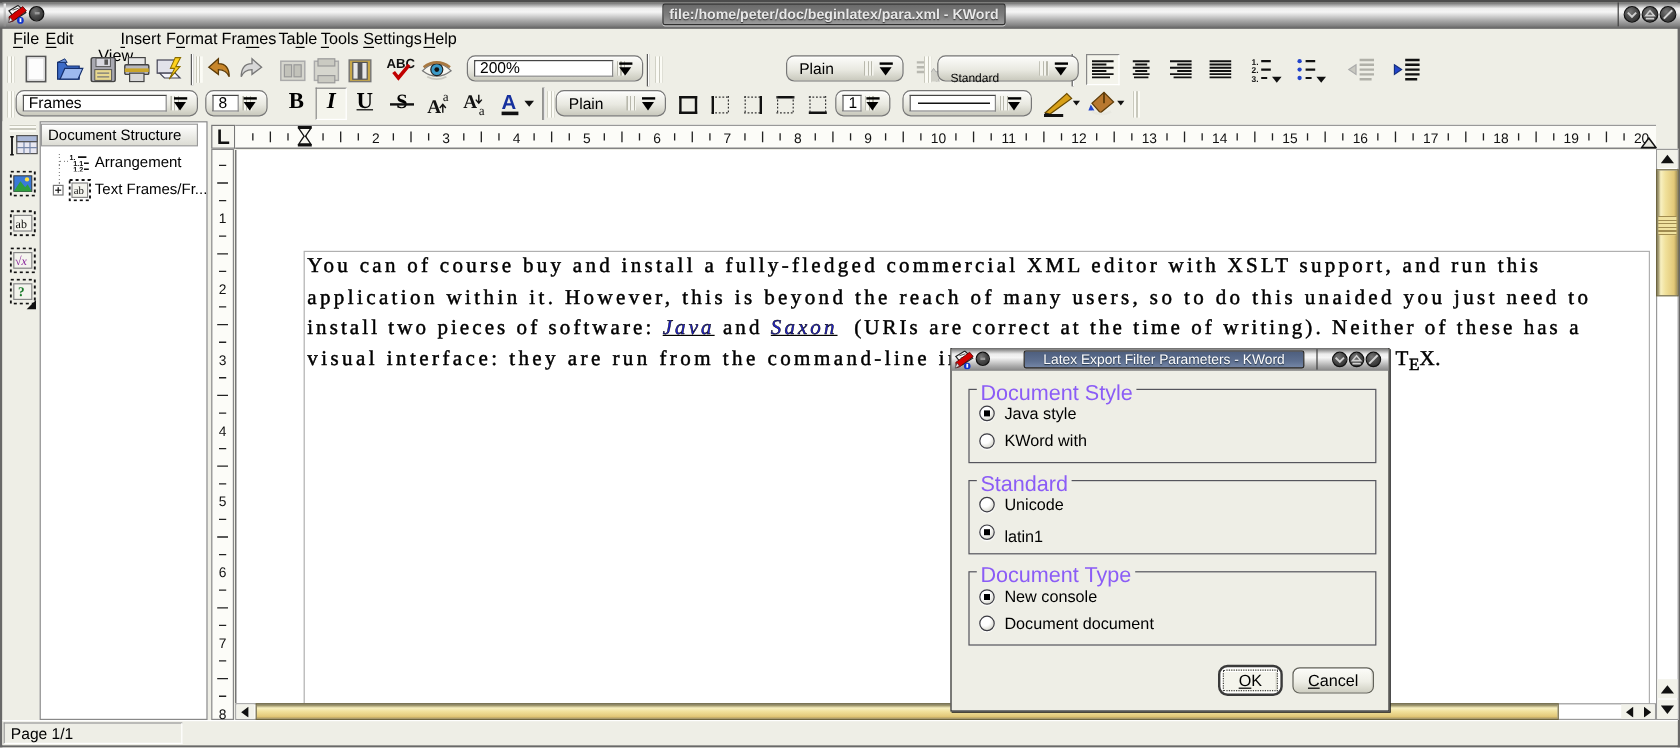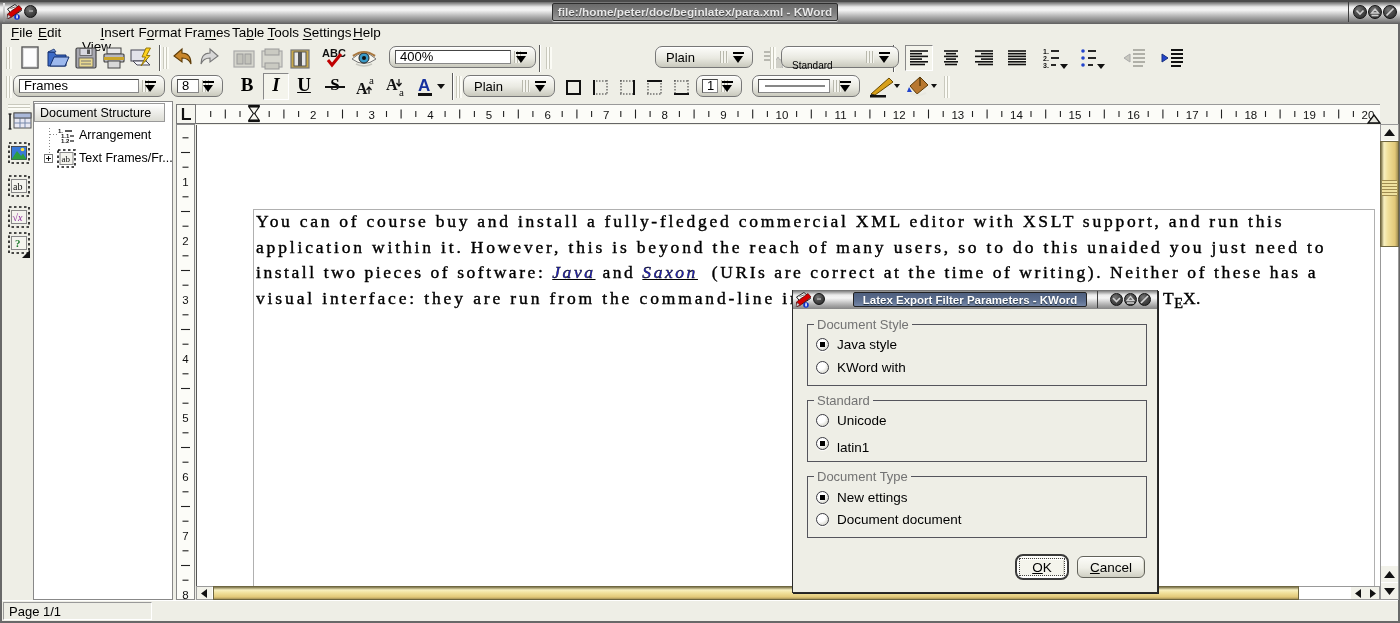--- a/index.html
+++ b/index.html
@@ -11,21 +11,21 @@
 .cgrip{position:absolute;width:8px;top:4px;bottom:4px;background:repeating-linear-gradient(90deg,#b8b8ac 0 1px,#f4f4ee 1px 3px)}
 .carr{position:absolute;width:13px;height:11px;top:50%;margin-top:-5px}
 .carr:before{content:"";position:absolute;left:1px;top:0;width:11px;height:2px;background:#000}
 .carr:after{content:"";position:absolute;left:1px;top:4px;border-left:5.5px solid transparent;border-right:5.5px solid transparent;border-top:7px solid #000}
 .mi{display:inline-block;margin:0 11px;font-size:13.5px}
 .mi u{text-decoration-thickness:1px;text-underline-offset:2px}
 .sep{width:2px;background:#5a5a5a;border-right:1px solid #fff}
 .hdl{width:6px;background:repeating-linear-gradient(90deg,#c9c9bd 0 1px,#fbfbf5 1px 3px)}
 .ticon{width:26px;height:26px;display:flex;align-items:center;justify-content:center}
 .gb{border:1px solid #54545c}
-.gbl{position:absolute;top:-8px;left:6px;background:#eeeee6;padding:0 3px;font-size:13px;color:#737373}
+.gbl{position:absolute;top:-8px;left:6px;background:#eeeee6;padding:0 3px;font-size:18px;color:#8b5cf6}
 .radio{width:13px;height:13px;border-radius:50%;background:radial-gradient(circle at 35% 30%,#fff 40%,#dcdcd4 75%,#b0b0a8 100%);border:1.5px solid #3c3c44;box-shadow:0 1px 1px #fff}
 .radio.sel:after{content:"";position:absolute;left:3px;top:3px;width:4.5px;height:4.5px;background:#000}
 .rlab{font-size:13.5px;color:#000;white-space:nowrap}
 .btn{border-radius:6px;background:linear-gradient(180deg,#fcfcf8 0%,#eeeee6 55%,#cfcfc2 100%);border:1px solid #62625a;box-shadow:inset 0 1px 0 #fff,inset -1px 0 0 #d8d8cc;font-size:13.5px;display:flex;align-items:center;justify-content:center}
 .serif{font-family:"Liberation Serif",serif}
 svg{display:block}
 </style></head><body>
 
 <div class="a" style="left:0;top:0;width:1400px;height:623px;border:2px solid #686868;border-top:none;background:#eeeee6"></div>
 <div class="a tb-grad" style="left:0;top:0;width:1400px;height:24px;border-top:2px solid #4c4c4c"></div>
@@ -151,21 +151,21 @@
 <div class="a ticon" style="left:349px;top:45px;width:30px;height:26px">
     <svg width="28" height="24" viewBox="0 0 28 24">
       <path d="M2 13 Q14 1 26 13 Q14 22 2 13 Z" fill="#f6f6f0" stroke="#777" stroke-width="1"></path>
       <circle cx="14" cy="12" r="5" fill="#3a9ac8" stroke="#222" stroke-width="1"></circle>
       <circle cx="14" cy="12" r="2" fill="#111"></circle>
       <path d="M3 10 Q14 2 25 10" fill="none" stroke="#a87840" stroke-width="2.2"></path>
       <path d="M6 18 q8 4 16 0" fill="none" stroke="#c8c8c0" stroke-width="1.5"></path>
     </svg>
   </div>
 <div class="a combo" style="left:389px;top:46px;width:147px;height:22px">
-    <div class="cfield" style="width:116px">400%</div>
+    <div class="cfield" style="width:116px">200%</div>
     <div class="cgrip" style="left:124px"></div>
     <div class="carr" style="left:125px"></div>
   </div>
 <div class="a sep" style="left:539px;top:45px;height:27px"></div>
 <div class="a hdl" style="left:546px;top:47px;height:22px"></div>
 <div class="a combo" style="left:655px;top:46px;width:98px;height:22px">
     <div class="a" style="left:10px;top:0;height:20px;display:flex;align-items:center;font-size:13px">Plain</div>
     <div class="cgrip" style="left:64px"></div>
     <div class="carr" style="left:76px"></div>
   </div>
@@ -695,21 +695,21 @@
 <line x1="5.5" y1="6.5" x2="11" y2="4.6" stroke="#555" stroke-width="0.8"></line>
 <polygon points="13,1.5 16,5 5,13.5 2,14.5 1.5,10" fill="#d40000" stroke="#550000" stroke-width="0.7"></polygon>
 <polygon points="2.5,10.5 4.5,13 1,14.8" fill="#e8e8f0" stroke="#333" stroke-width="0.5"></polygon>
 <circle cx="11" cy="13" r="2.8" fill="#1133cc"></circle>
 <rect x="10.3" y="11.2" width="1.5" height="3.2" fill="#fff"></rect>
 </svg>
   </div>
 <div class="a rbtn" style="left:813px;top:293px;width:12px;height:12px"></div>
 <div class="a" style="left:817px;top:298px;width:4px;height:2px;background:#999"></div>
 <div class="a" style="left:853px;top:292px;width:234px;height:15px;border:1px solid #222;background:linear-gradient(180deg,#4e5f7e,#5d6f90 60%,#7486a6);border-radius:2px"></div>
-<div class="a" style="left:853px;top:292px;width:234px;height:15px;display:flex;align-items:center;justify-content:center;white-space:nowrap;font-size:11.5px;font-weight:bold;color:#fff;text-shadow:0 1px 1px #1a2a3a">Latex Export Filter Parameters - KWord</div>
+<div class="a" style="left:853px;top:292px;width:234px;height:15px;display:flex;align-items:center;justify-content:center;white-space:nowrap;font-size:11.5px;font-weight:normal;color:#fff;text-shadow:0 1px 1px #1a2a3a">Latex Export Filter Parameters - KWord</div>
 <div class="a" style="left:1097px;top:291px;width:1px;height:17px;background:#3f3f3f"></div>
 <div class="a rbtn" style="left:1110px;top:293px;width:13.0px;height:13.0px"></div>
 <svg class="a" style="left:1110px;top:293px" width="13.0" height="13.0">
     <polyline points="3.0,5.0 6.5,8.5 10.0,5.0" fill="none" stroke="#cfcfcf" stroke-width="1.6"></polyline>
   </svg>
 <div class="a rbtn" style="left:1124px;top:293px;width:13.0px;height:13.0px"></div>
 <svg class="a" style="left:1124px;top:293px" width="13.0" height="13.0">
     <polygon points="6.5,3.5 10.0,7.5 3.0,7.5" fill="none" stroke="#cfcfcf" stroke-width="1.3"></polygon>
     <line x1="3.0" y1="10.0" x2="10.0" y2="10.0" stroke="#cfcfcf" stroke-width="1.6"></line>
   </svg>
@@ -728,21 +728,21 @@
     <span class="gbl">Standard</span>
   </div>
 <div class="a radio" style="left:816px;top:414px"></div>
 <div class="a rlab" style="left:837px;top:413px">Unicode</div>
 <div class="a radio sel" style="left:816px;top:437px"></div>
 <div class="a rlab" style="left:837px;top:440px">latin1</div>
 <div class="a gb" style="left:807px;top:476px;width:340px;height:62px">
     <span class="gbl">Document Type</span>
   </div>
 <div class="a radio sel" style="left:816px;top:491px"></div>
-<div class="a rlab" style="left:837px;top:490px">New ettings</div>
+<div class="a rlab" style="left:837px;top:490px">New console</div>
 <div class="a radio" style="left:816px;top:513px"></div>
 <div class="a rlab" style="left:837px;top:512px">Document document</div>
 <div class="a" style="left:1015px;top:554px;width:54px;height:26px;border:2.5px solid #3a3a3a;border-radius:8px;background:#fcfcf6;box-shadow:0 0 0 1.5px #fff inset"></div>
 <div class="a btn" style="left:1019px;top:558px;width:46px;height:18px;border:1px dotted #444;border-radius:0;background:#f4f4ec">
     <span><u>O</u>K</span>
   </div>
 <div class="a btn" style="left:1077px;top:556px;width:68px;height:22px">
     <span><u>C</u>ancel</span>
   </div>
 </body></html>

